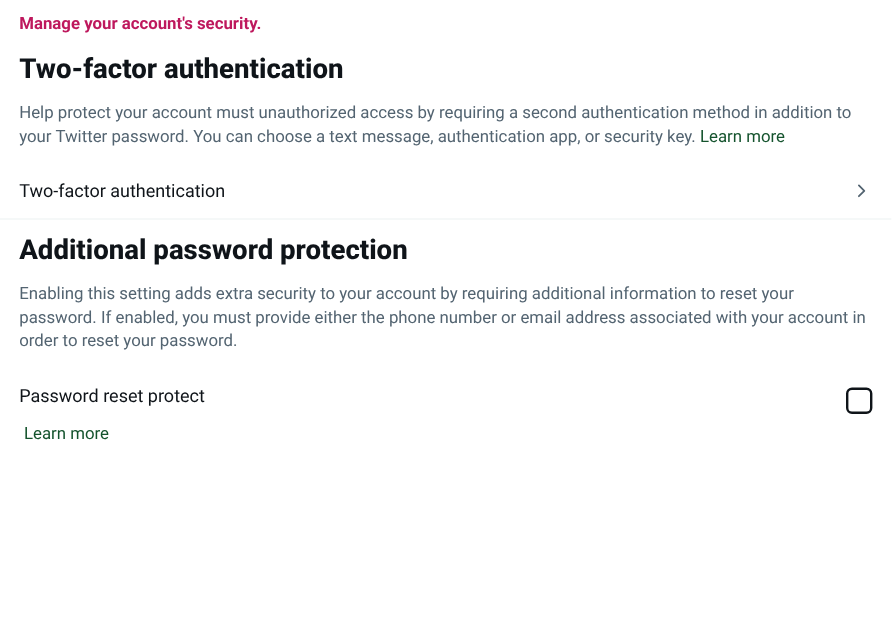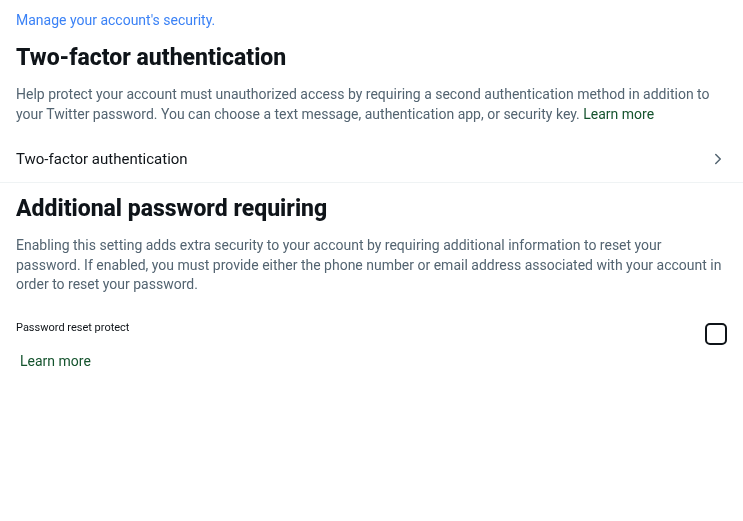--- a/index.html
+++ b/index.html
@@ -6,23 +6,24 @@
     body {
       font-family: -apple-system, BlinkMacSystemFont, "Segoe UI", Roboto, Helvetica, Arial, sans-serif;
       background: #fff;
       width: 743px;
       color: #0f1419;
     }
     .page {
       padding: 0;
     }
     .subtitle {
-      color: #3b82f6;
+      color: #be185d;
       font-size: 14px;
       padding: 12px 16px 4px 16px;
+      font-weight: bold;
     }
     .section-heading {
       font-size: 23px;
       font-weight: 800;
       padding: 12px 16px 8px 16px;
       color: #0f1419;
     }
     .section-desc {
       color: #536471;
       font-size: 14px;
@@ -54,21 +55,21 @@
     .divider {
       border-bottom: 1px solid #eff3f4;
     }
     .toggle-row {
       display: flex;
       align-items: flex-start;
       justify-content: space-between;
       padding: 14px 16px 4px 16px;
     }
     .toggle-label {
-      font-size: 11px;
+      font-size: 15px;
       color: #0f1419;
     }
     .checkbox {
       width: 22px;
       height: 22px;
       border: 2px solid #0f1419;
       border-radius: 5px;
       background: #fff;
       cursor: pointer;
       flex-shrink: 0;
@@ -98,21 +99,21 @@
     <span class="nav-label">Two-factor authentication</span>
     <span class="chevron">
       <svg viewBox="0 0 24 24" fill="none" stroke="currentColor" stroke-width="2" stroke-linecap="round" stroke-linejoin="round">
           <polyline points="9 18 15 12 9 6"></polyline>
         </svg>
     </span>
   </div>
 
   <div class="divider"></div>
 
-  <h2 class="section-heading">Additional password requiring</h2>
+  <h2 class="section-heading">Additional password protection</h2>
 
   <div class="section-desc">Enabling this setting adds extra security to your account by requiring additional information to reset your password. If enabled, you must provide either the phone number or email address associated with your account in order to reset your password.</div>
 
   <div class="toggle-row">
     <span class="toggle-label">Password reset protect</span>
     <div class="checkbox" role="checkbox" aria-checked="false"></div>
   </div>
 
   <div class="learn-more-row">
     <a class="link">Learn more</a>

